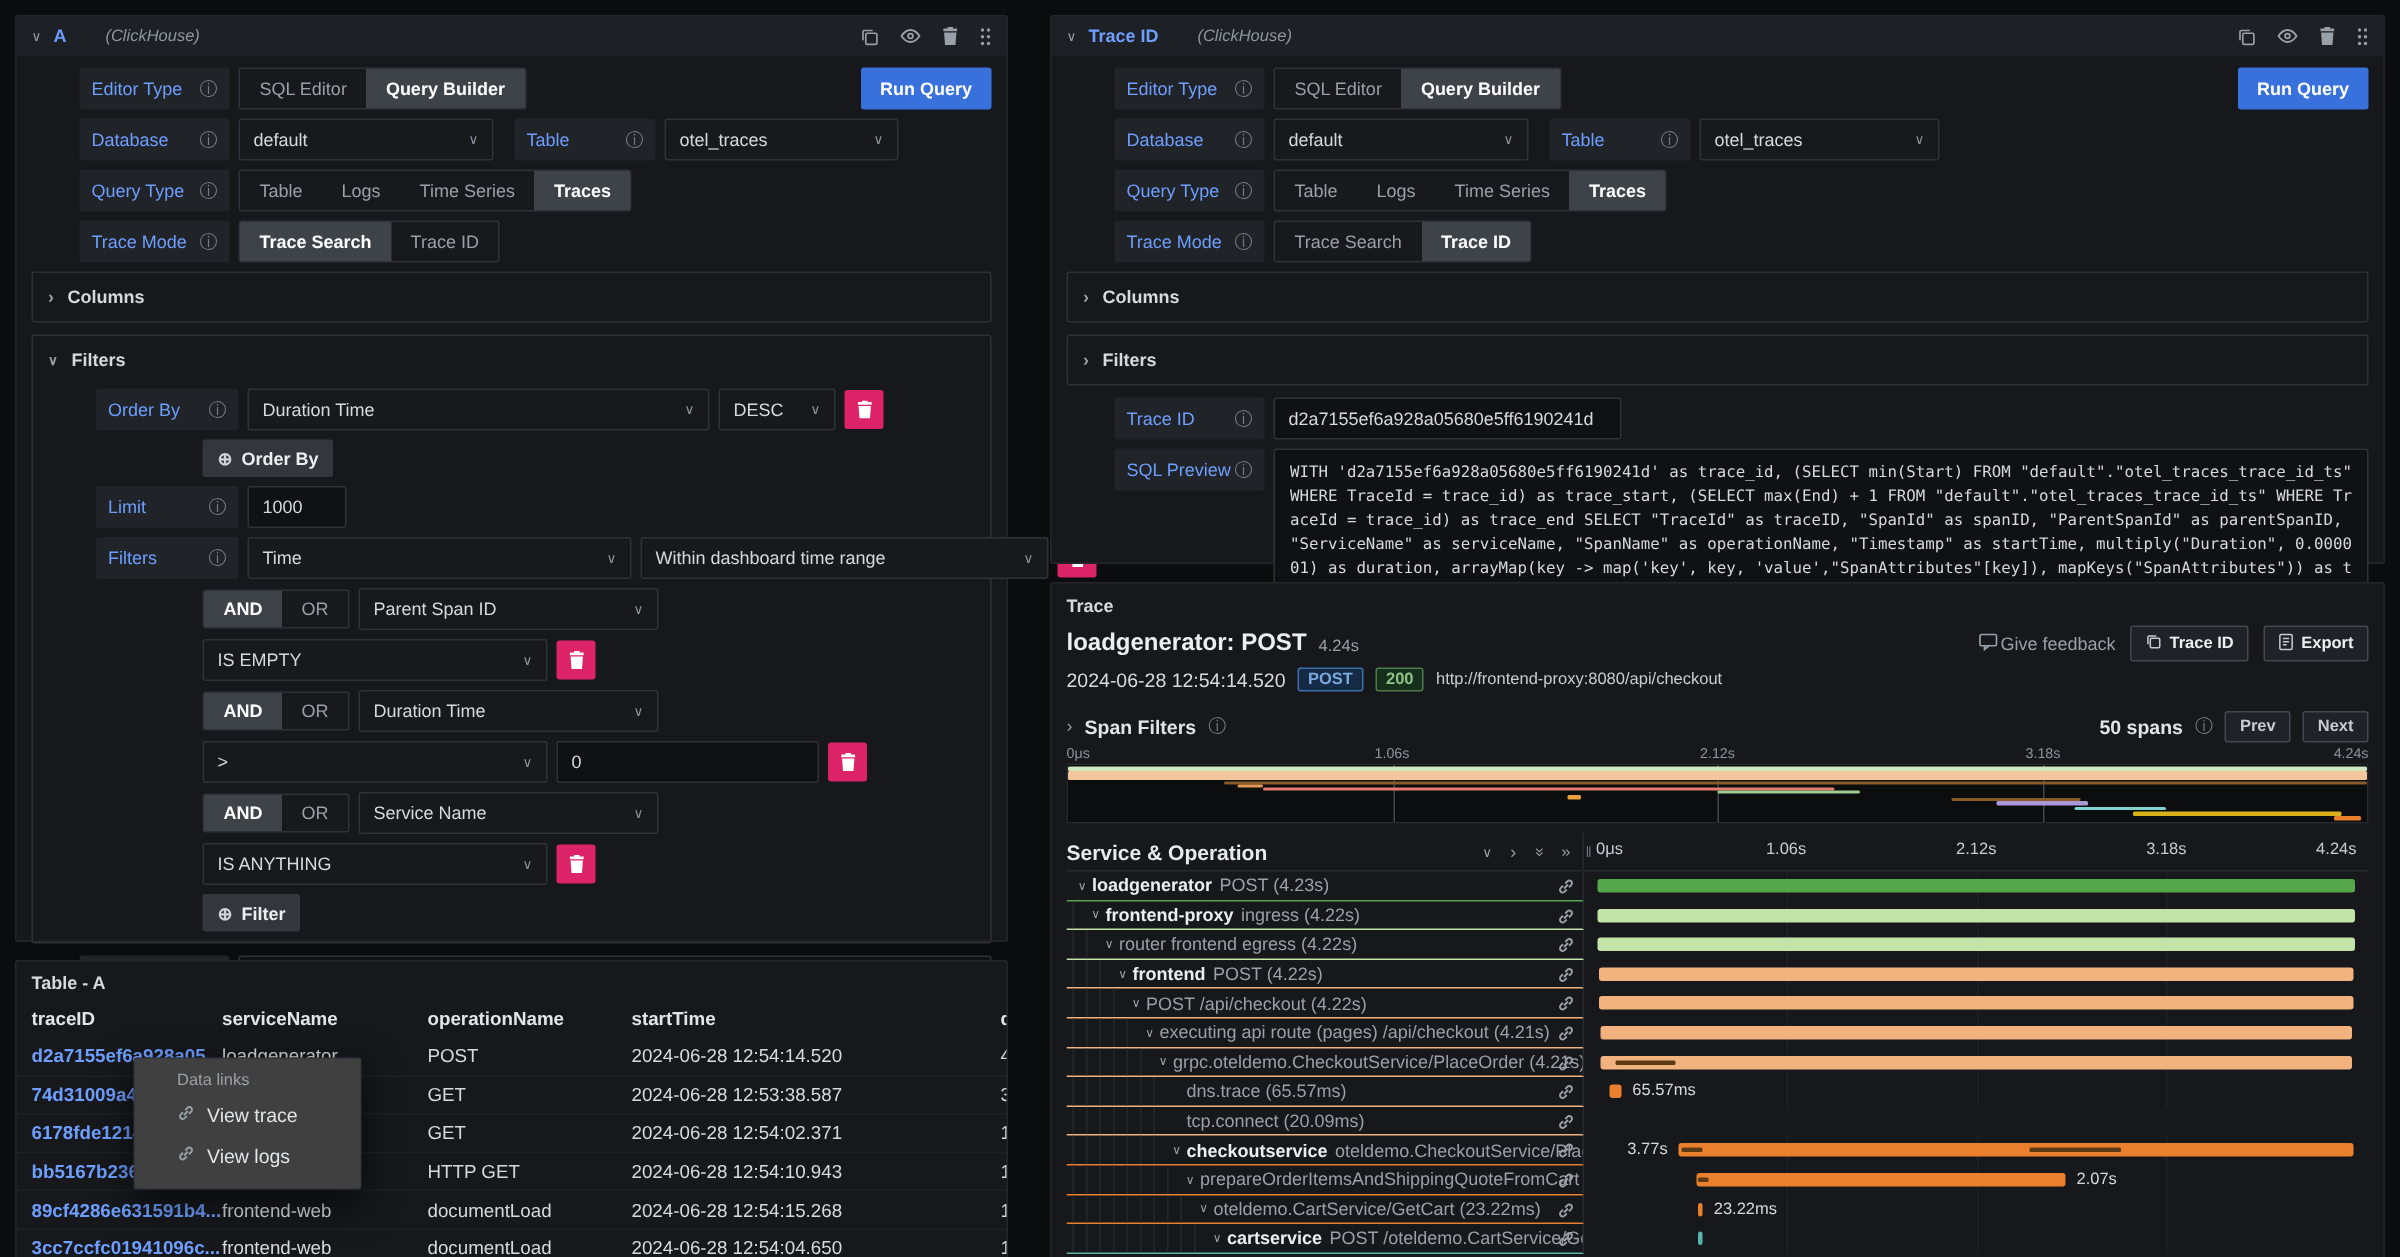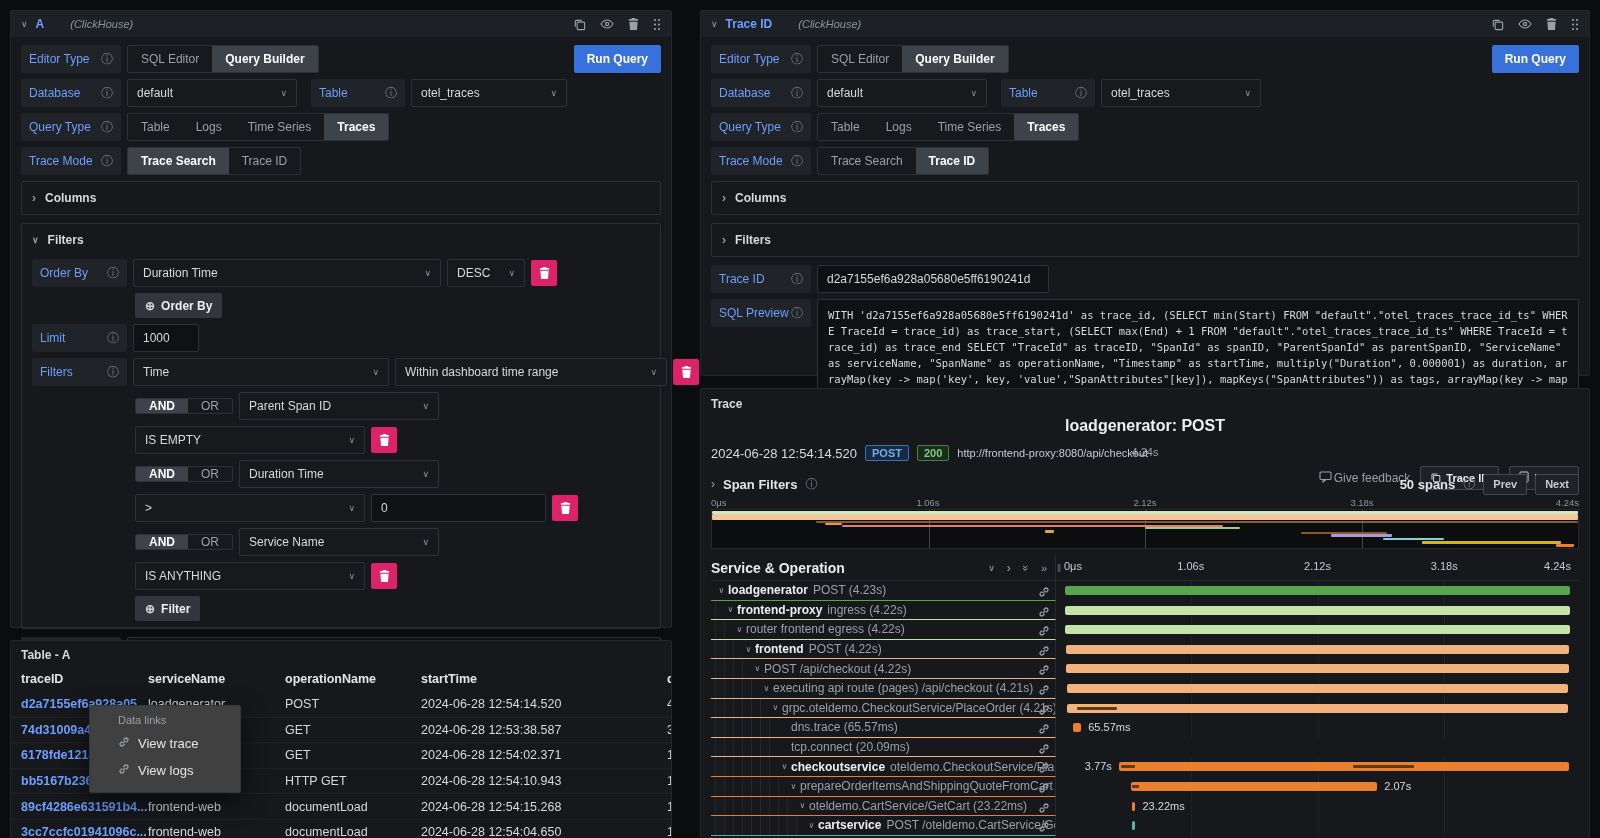--- a/index.html
+++ b/index.html
@@ -13,28 +13,28 @@
   .chevr { color:#9aa0a7; font-size:12px; }
   .ptitle { color:#6e9fff; font-size:12px; font-weight:700; }
   .pds { color:#8e959c; font-size:11px; font-style:italic; margin-left:18px; }
   .hicons { margin-left:auto; display:flex; align-items:center; gap:14px; }
   .hicons svg { display:block; }
   .pbody { padding:8px 10px; }
   
   .frow { display:flex; align-items:center; gap:6px; margin-bottom:6px; }
   .flabel { display:flex; justify-content:space-between; align-items:center; width:100px; flex:none;
             height:28px; background:#202327; border-radius:2px; padding:0 8px;
-            color:#6e9fff; font-size:12px; font-weight:500; }
+            color:#6e9fff; font-size:12px; font-weight:500;margin-left:32px; }
   .flabel.w95 { width:95px; }
   .info { color:#767c83; font-size:12px; line-height:1; }
   .seg { display:flex; align-items:stretch; height:28px; background:#17191d;
          border:1px solid #2e3238; border-radius:2px; overflow:hidden; }
   .seg .opt { padding:0 13px; display:flex; align-items:center; color:#9aa0a7; font-size:12px; white-space:nowrap; }
   .seg .opt.active { background:#3e434a; color:#fff; font-weight:700; }
-  .seg.sm { height:16px; }
+  .seg.sm { height:26px; }
   .select { display:flex; align-items:center; justify-content:space-between; height:28px; flex:none;
             background:#17191d; border:1px solid #2e3238; border-radius:2px; padding:0 9px;
             color:#d8d9da; font-size:12px; white-space:nowrap; overflow:hidden; }
   .caret { color:#8e959c; font-size:9px; margin-left:8px; }
   .input { height:28px; background:#101114; border:1px solid #2e3238; border-radius:2px;
            padding:0 9px; color:#d8d9da; font-size:12px; display:flex; align-items:center; flex:none; }
   .btn-blue { height:28px; padding:0 13px; background:#3871dc; color:#fff; border-radius:2px;
               font-size:12px; font-weight:700; display:flex; align-items:center; margin-left:auto; }
   .btn-gray { height:25px; padding:0 10px; background:#33373d; color:#eceeef; border-radius:2px;
               font-size:12px; font-weight:600; display:inline-flex; align-items:center; gap:6px; }
@@ -58,21 +58,21 @@
   .c3 { width:246px; flex:none; }
   .c4 { flex:1; text-align:right; }
   .tlink { color:#6e9fff; font-weight:600; }
   .popup { position:absolute; left:78px; top:64px; width:152px; z-index:6;
            background:#404040; border:1px solid #33363c; border-radius:2px;
            box-shadow:0 8px 24px rgba(0,0,0,.65); padding:8px 28px; }
   .popup-title { font-size:11px; color:#9aa0a7; margin-bottom:4px; }
   .popup-item { display:flex; align-items:center; gap:8px; height:27px; font-size:13px; color:#e3e4e6; }
   
   .tp-title { position:absolute; left:10px; top:8px; font-size:12px; font-weight:600; color:#d8d9da; }
-  .tp-root { position:absolute; left:10px; right:10px; top:28px; display:flex; align-items:center; gap:8px;flex-direction:column; }
+  .tp-root { position:absolute; left:10px; right:10px; top:28px; display:flex; align-items:center; gap:8px; }
   .tp-rootname { font-size:16px; font-weight:700; color:#eceef0; }
   .tp-rootdur { font-size:11px; color:#9aa0a7; margin-top:3px; }
   .tp-actions { margin-left:auto; display:flex; align-items:center; gap:10px; }
   .feedback { display:inline-flex; align-items:center; gap:2px; color:#9aa0a7; font-size:12px; }
   .btn-outline { border:1px solid #44474e; background:#1f2227; color:#eceef0; font-size:11px; font-weight:700;
                  height:24px; padding:0 9px; display:inline-flex; align-items:center; gap:5px; border-radius:2px; }
   .btn-outline.sm { height:21px; font-weight:600; color:#c7ccd1; }
   .tp-sub { position:absolute; left:10px; top:56px; display:flex; align-items:center; gap:8px; }
   .ts { font-size:13px; color:#d8d9da; }
   .badge-post { border:1px solid #3e6fae; background:#142a45; color:#79a9e0; font-size:11px; font-weight:700;

